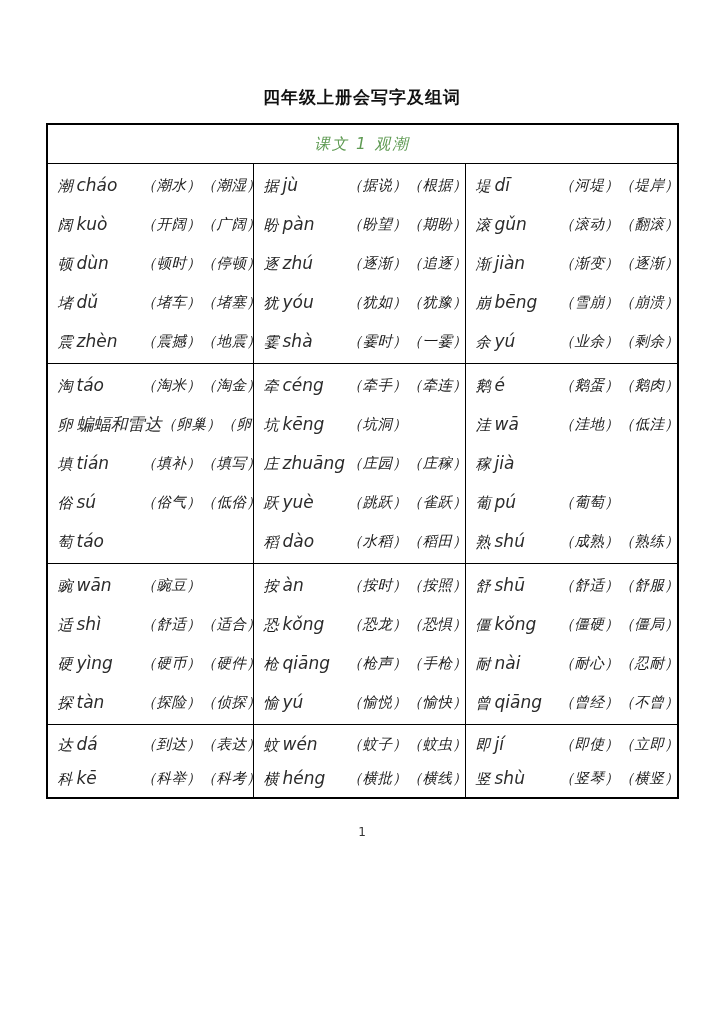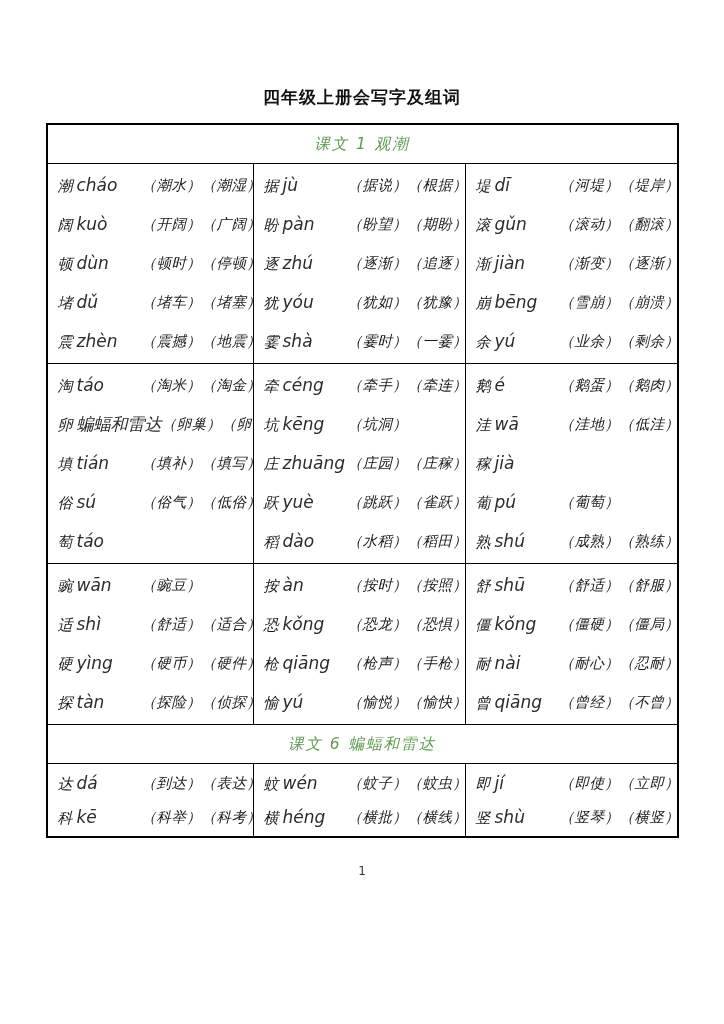--- a/index.html
+++ b/index.html
@@ -414,21 +414,20 @@
           </div>
           <div class="entry">
             <span class="head">
               <span class="char">曾</span>
               <span class="pinyin">qiāng</span>
             </span>
             <span class="words">（曾经）（不曾）</span>
           </div>
         </div>
       </div>
-      <div class="sec-header">课文 6  蝙蝠和雷达</div>
       <div class="sec-body">
         <div class="col">
           <div class="entry">
             <span class="head">
               <span class="char">达</span>
               <span class="pinyin">dá</span>
             </span>
             <span class="words">（到达）（表达）</span>
           </div>
           <div class="entry">

